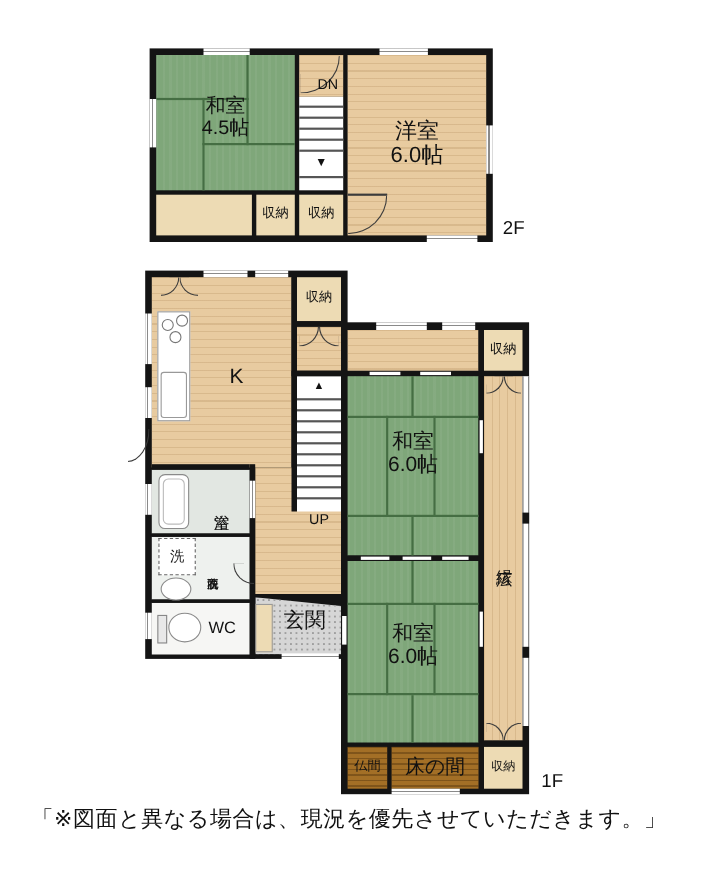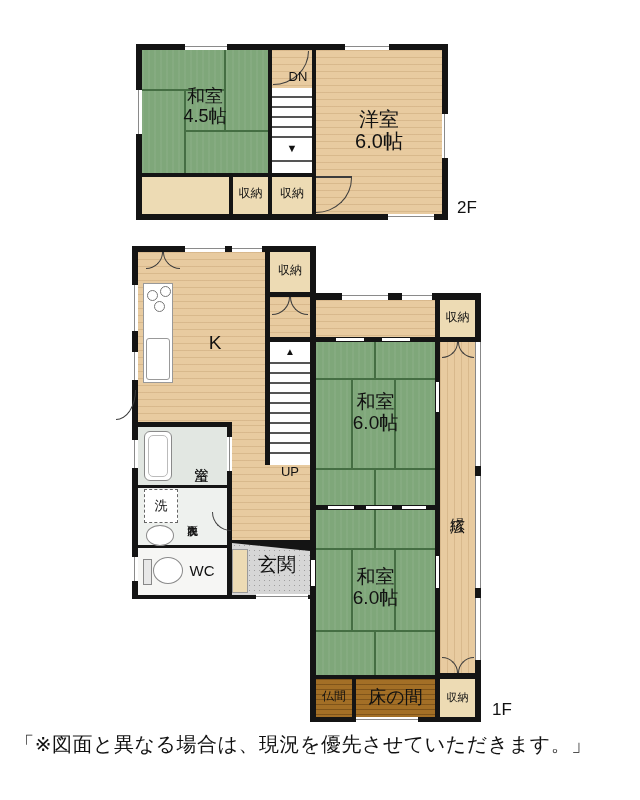--- a/index.html
+++ b/index.html
@@ -30,21 +30,21 @@
   .vlbl{writing-mode:vertical-rl;text-orientation:upright;display:flex;align-items:center;justify-content:center;}
   .arc{border:1.5px solid #3c3c3c;background:transparent;}
   .arc-br{border-radius:0 0 100% 0;border-top:none;border-left:none;}
   .arc-bl{border-radius:0 0 0 100%;border-top:none;border-right:none;}
   .arc-tr{border-radius:0 100% 0 0;border-bottom:none;border-left:none;}
   .arc-tl{border-radius:100% 0 0 0;border-bottom:none;border-right:none;}
   .tread{height:1.5px;background:#555;}
   .tline{background:#456e43;}
   .fixture{background:#fff;border:1px solid #8a8a8a;}
   .burner{width:11px;height:11px;border:1.5px solid #777;border-radius:50%;background:#fff;}
-  .disclaimer{width:606px;text-align:center;font-size:20px;letter-spacing:.5px;}
+  .disclaimer{width:606px;text-align:right;font-size:20px;letter-spacing:.5px;}
 </style>
 </head>
 <body>
 
 <div id="canvas">
 
   <div class="a wallbase" style="left:136px;top:44px;width:312px;height:176px;"></div>
 
   <div class="a tatami" style="left:142px;top:50px;width:126px;height:123px;"></div>
 

